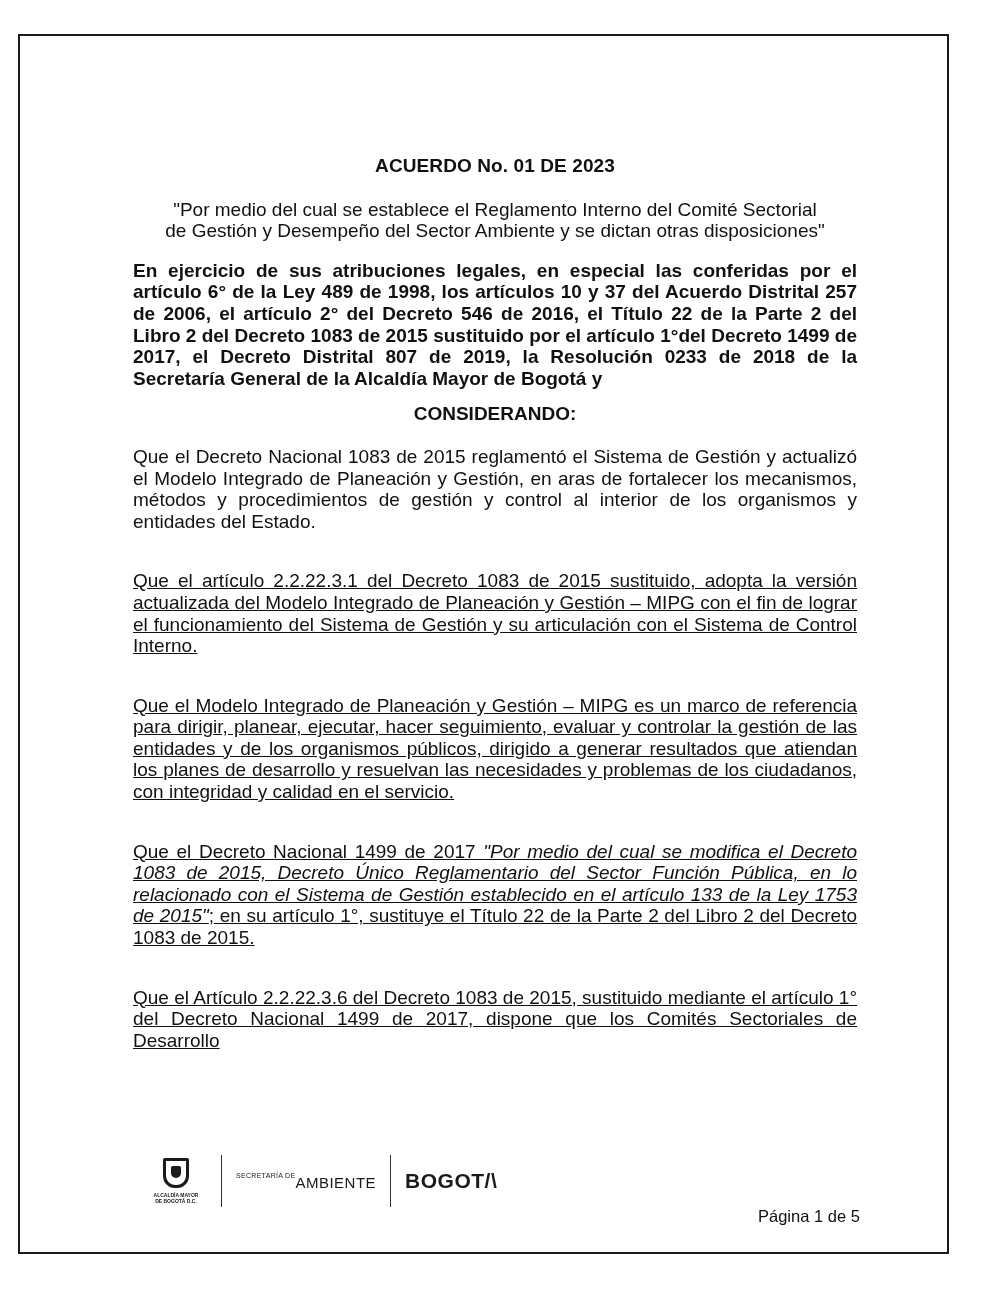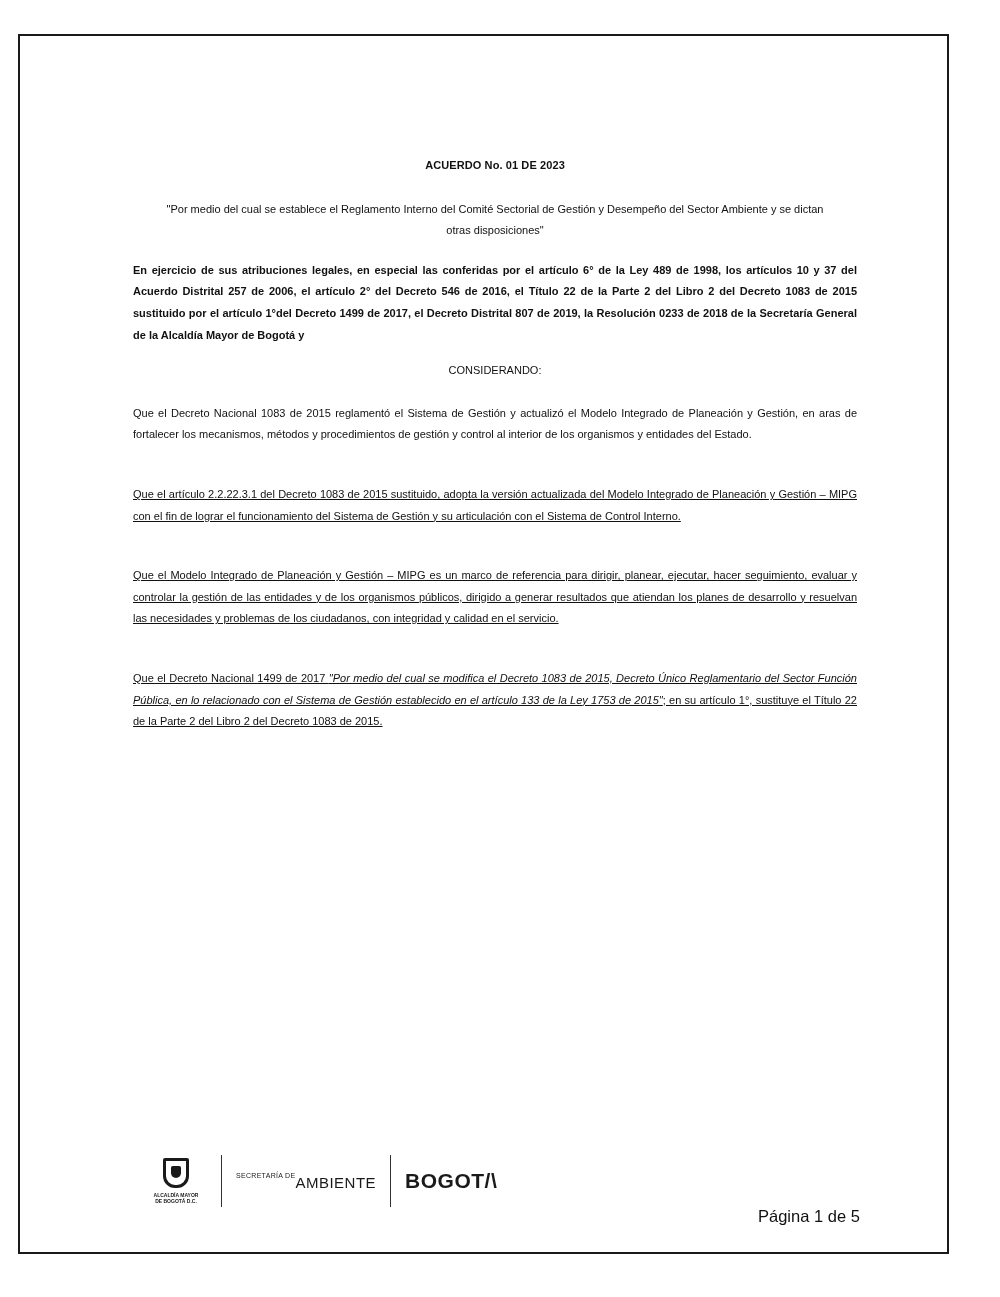--- a/index.html
+++ b/index.html
@@ -3,29 +3,29 @@
   <meta charset="utf-8">
   <style>
     html, body { margin: 0; padding: 0; background: #ffffff; }
     body { width: 1000px; height: 1297px; position: relative; overflow: hidden; }
     .page-border {
       position: absolute; left: 18px; top: 34px; width: 931px; height: 1220px;
       border: 2px solid #1a1a1a; box-sizing: border-box;
     }
     .content {
       position: absolute; left: 133px; top: 155px; width: 724px;
-      font-family: "Liberation Sans", sans-serif; font-size: 11px; line-height: 21.6px;
+      font-family: "Liberation Sans", sans-serif; font-size: 19px; line-height: 21.6px;
       color: #111;
     }
     .title { text-align: center; font-weight: bold; margin: 0; letter-spacing: 0.1px; }
     .subtitle { text-align: center; margin: 22px 30px 0 30px; }
     .committee { text-align: center; font-weight: bold; margin-top: 37px; }
     .para { text-align: justify; margin: 0; }
     .p-intro { margin-top: 18px; font-weight: bold; }
-    .considerando { text-align: center; font-weight: normal; margin-top: 14px; }
+    .considerando { text-align: center; font-weight: bold; margin-top: 14px; }
     .gap { margin-top: 38px; text-decoration: underline; }
     .p-first { margin-top: 21px; }
     .italic { font-style: italic; }
 
     .footer-logos {
       position: absolute; left: 145px; top: 1150px; height: 62px;
       display: flex; align-items: center;
       font-family: "Liberation Sans", sans-serif; color: #1a1a1a;
     }
     .alcaldia { display: flex; flex-direction: column; align-items: center; width: 62px; }
@@ -63,20 +63,21 @@
   <p class="para p-intro">En ejercicio de sus atribuciones legales, en especial las conferidas por el artículo 6° de la Ley 489 de 1998, los artículos 10 y 37 del Acuerdo Distrital 257 de 2006, el artículo 2° del Decreto 546 de 2016, el Título 22 de la Parte 2 del Libro 2 del Decreto 1083 de 2015 sustituido por el artículo 1°del Decreto 1499 de 2017, el Decreto Distrital 807 de 2019, la Resolución 0233 de 2018 de la Secretaría General de la Alcaldía Mayor de Bogotá y</p>
 
   <div class="considerando">CONSIDERANDO:</div>
 
   <p class="para p-first">Que el Decreto Nacional 1083 de 2015 reglamentó el Sistema de Gestión y actualizó el Modelo Integrado de Planeación y Gestión, en aras de fortalecer los mecanismos, métodos y procedimientos de gestión y control al interior de los organismos y entidades del Estado.</p>
   <p class="para gap">Que el artículo 2.2.22.3.1 del Decreto 1083 de 2015 sustituido, adopta la versión actualizada del Modelo Integrado de Planeación y Gestión – MIPG con el fin de lograr el funcionamiento del Sistema de Gestión y su articulación con el Sistema de Control Interno.</p>
   <p class="para gap">Que el Modelo Integrado de Planeación y Gestión – MIPG es un marco de referencia para dirigir, planear, ejecutar, hacer seguimiento, evaluar y controlar la gestión de las entidades y de los organismos públicos, dirigido a generar resultados que atiendan los planes de desarrollo y resuelvan las necesidades y problemas de los ciudadanos, con integridad y calidad en el servicio.</p>
 
   <p class="para gap"><span>Que el Decreto Nacional 1499 de 2017 </span><span class="italic">"Por medio del cual se modifica el Decreto 1083 de 2015, Decreto Único Reglamentario del Sector Función Pública, en lo relacionado con el Sistema de Gestión establecido en el artículo 133 de la Ley 1753 de 2015"</span><span>; en su artículo 1°, sustituye el Título 22 de la Parte 2 del Libro 2 del Decreto 1083 de 2015.</span></p>
 
+  <p class="para gap">Que el Artículo 2.2.22.3.6 del Decreto 1083 de 2015, sustituido mediante el artículo 1° del Decreto Nacional 1499 de 2017, dispone que los Comités Sectoriales de Desarrollo</p>
 </div>
 
 <div class="footer-logos">
   <div class="alcaldia">
     <div class="shield"></div>
     <div class="alcaldia-text">
       <div>ALCALDÍA MAYOR</div>
       <div>DE BOGOTÁ D.C.</div>
     </div>
   </div>

